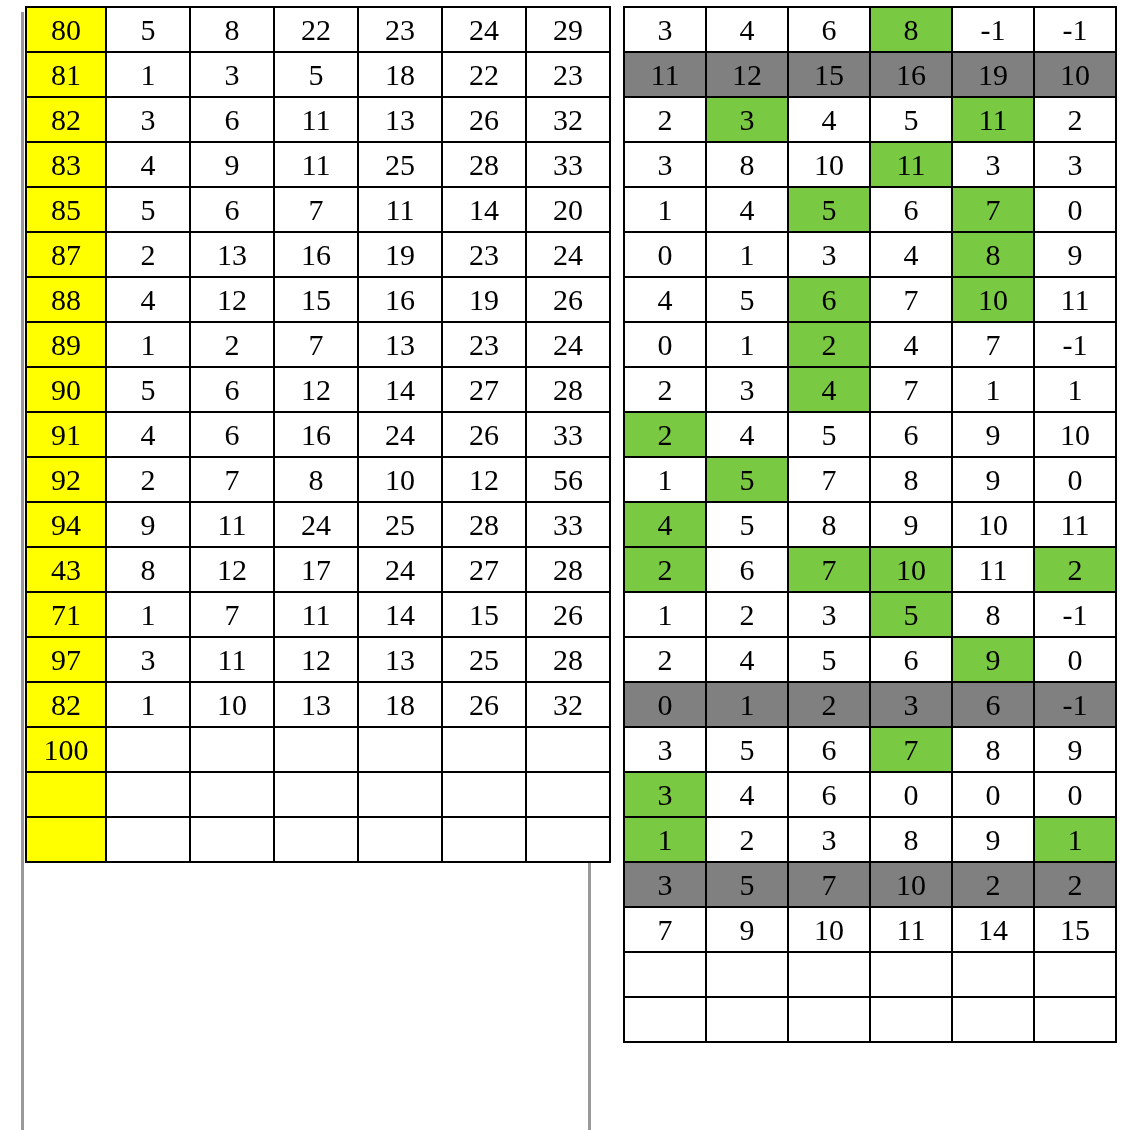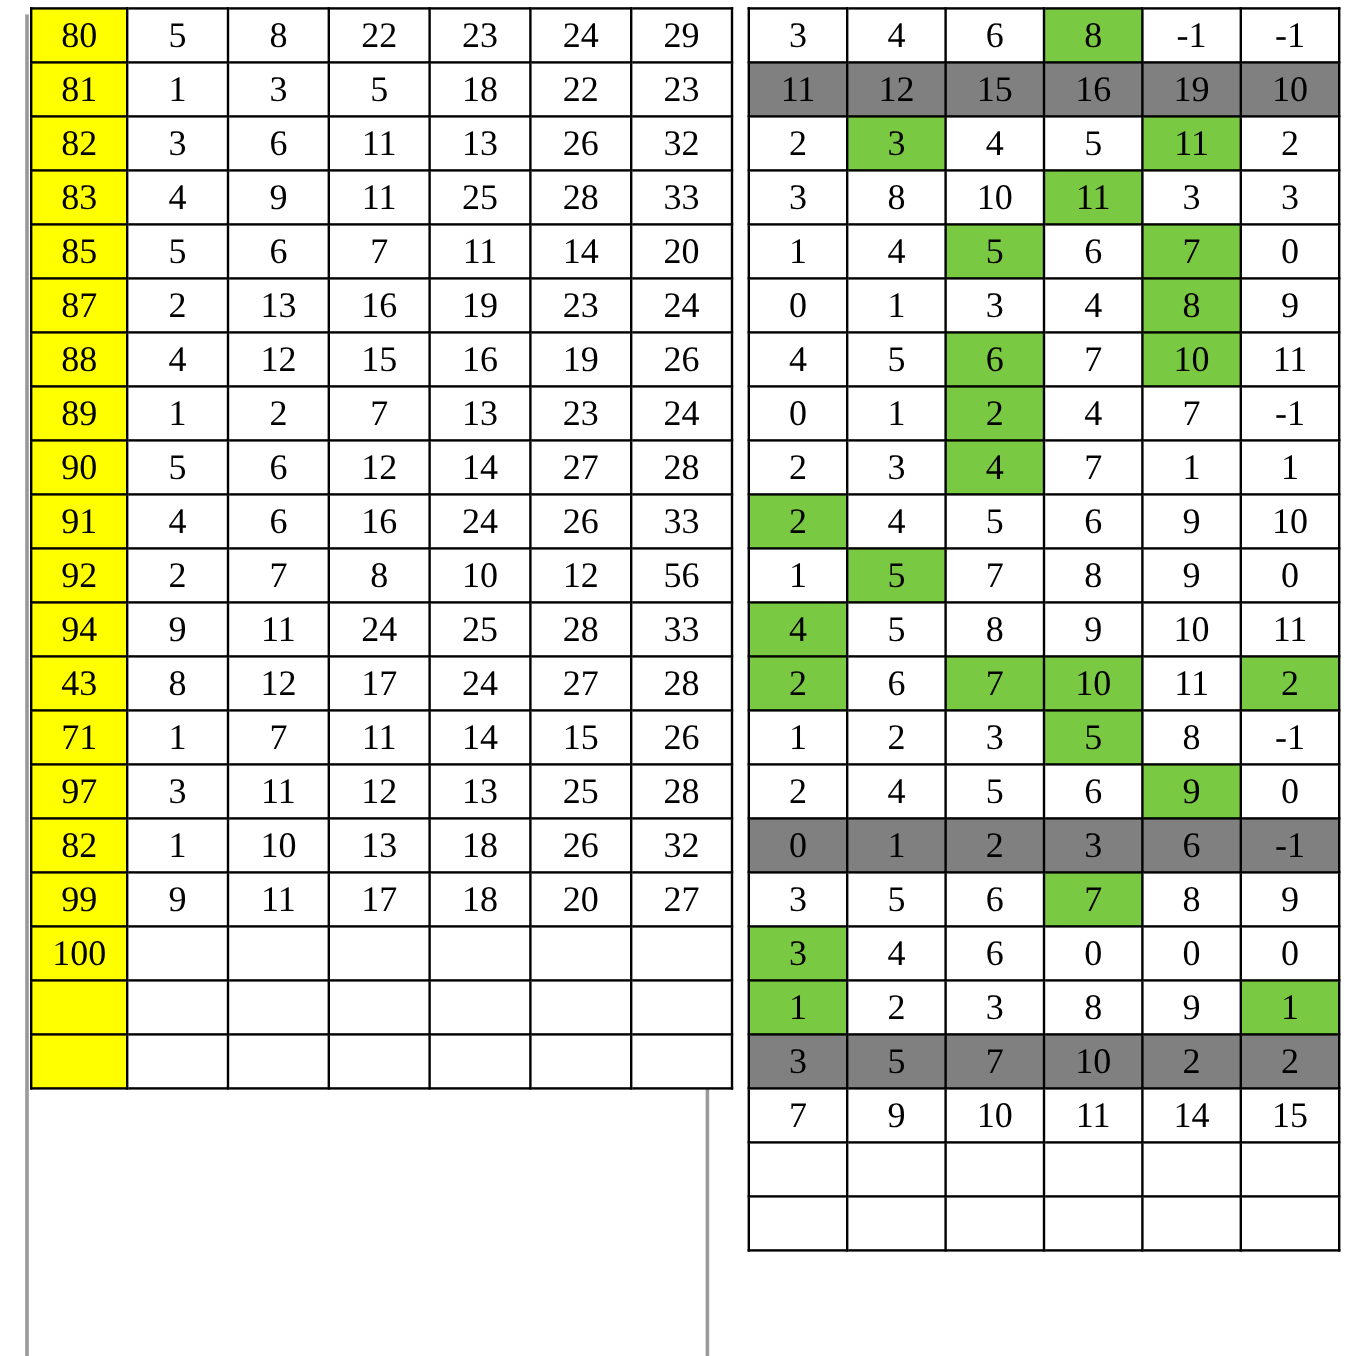--- a/index.html
+++ b/index.html
@@ -219,29 +219,20 @@
       <tr>
         <td class="idx">82</td>
         <td class="val">1</td>
         <td class="val">10</td>
         <td class="val">13</td>
         <td class="val">18</td>
         <td class="val">26</td>
         <td class="val">32</td>
       </tr>
       <tr>
-        <td class="idx">99</td>
-        <td class="val">9</td>
-        <td class="val">11</td>
-        <td class="val">17</td>
-        <td class="val">18</td>
-        <td class="val">20</td>
-        <td class="val">27</td>
-      </tr>
-      <tr>
         <td class="idx">100</td>
         <td class="val blank"></td>
         <td class="val blank"></td>
         <td class="val blank"></td>
         <td class="val blank"></td>
         <td class="val blank"></td>
         <td class="val blank"></td>
       </tr>
       <tr>
         <td class="idx"></td>

